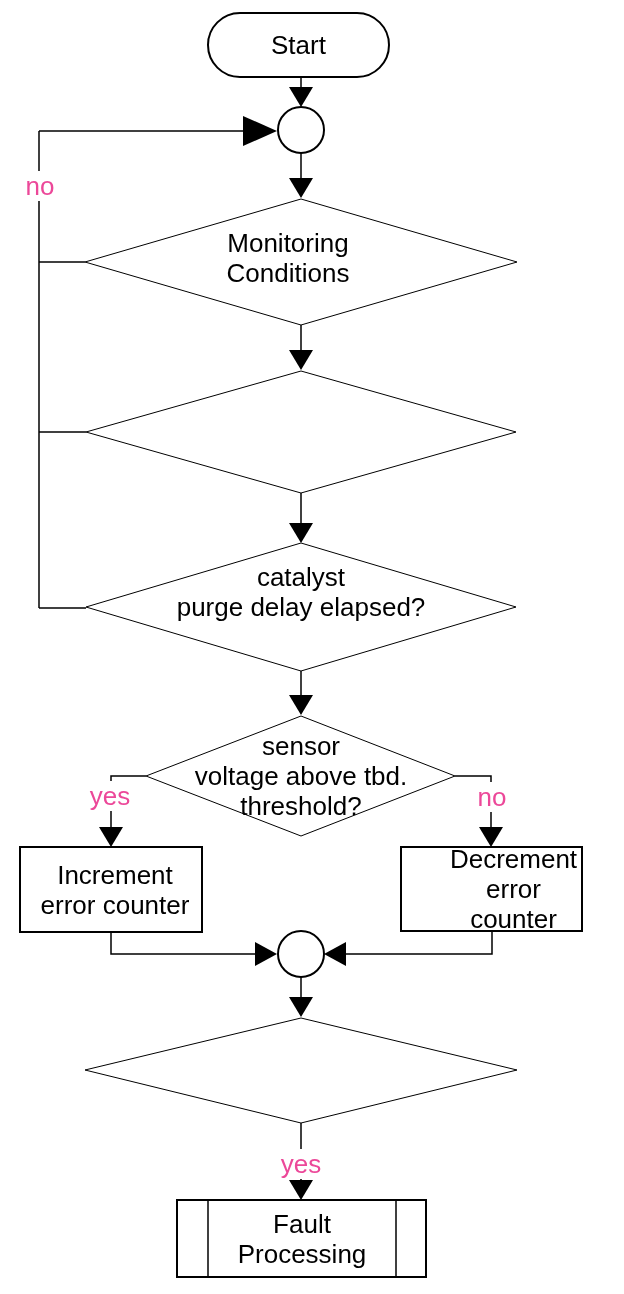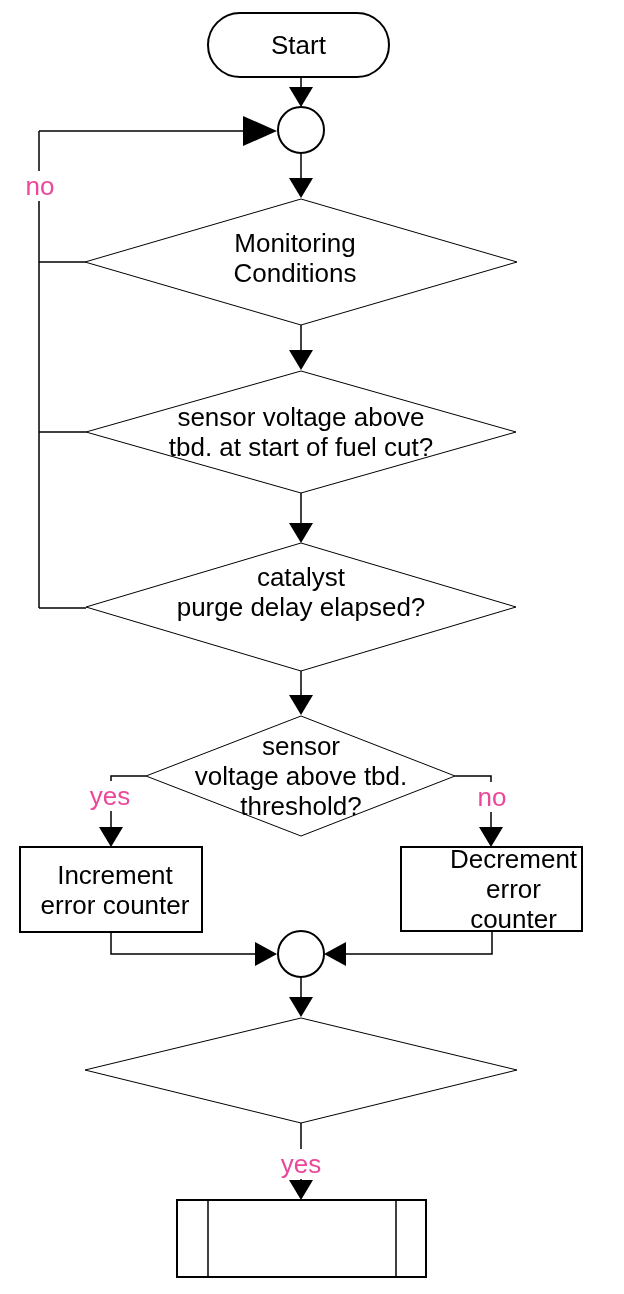--- a/index.html
+++ b/index.html
@@ -90,40 +90,40 @@
       <circle cx="301" cy="954" r="23" stroke-width="2"></circle>
       <polygon points="301,1018 517,1070 301,1123 85,1070" stroke-width="1"></polygon>
       <rect x="177" y="1200" width="249" height="77" stroke-width="2"></rect>
       <path d="M208,1200 V1277" stroke-width="1.5"></path>
       <path d="M396,1200 V1277" stroke-width="1.5"></path>
     </g>
   </svg>
 
   <div class="node-label" style="left:208px; top:13px; width:181px; height:64px;">Start</div>
 
-  <div class="node-label" style="left:79px; top:199px; width:432px; height:126px; padding-bottom:8px;">Monitoring
+  <div class="node-label" style="left:72px; top:199px; width:432px; height:126px; padding-bottom:8px;">Monitoring
 Conditions</div>
 
-  <div class="node-label" style="left:85px; top:371px; width:432px; height:122px;">sensor voltage above
-tbd. at start of fuel cut?</div>
 
   <div class="node-label" style="left:146px; top:716px; width:310px; height:120px;">sensor
 voltage above tbd.
 threshold?</div>
 
   <div class="node-label" style="left:85px; top:543px; width:432px; height:128px; padding-bottom:30px;">catalyst
 purge delay elapsed?</div>
 
   <div class="node-label" style="left:20px; top:847px; width:182px; height:85px;padding-left:8px;">Increment
 error counter</div>
 
   <div class="node-label" style="left:401px; top:847px; width:181px; height:84px;padding-left:44px;">Decrement
 error counter</div>
 
 
+  <div class="node-label" style="left:208px; top:1200px; width:188px; height:77px;">Fault
+Processing</div>
 
   <div class="edge-label" style="left:20px; top:171px; width:40px; height:30px;">no</div>
 
   <div class="edge-label" style="left:84px; top:781px; width:52px; height:30px;">yes</div>
 
   <div class="edge-label" style="left:474px; top:782px; width:36px; height:30px;">no</div>
 
   <div class="edge-label" style="left:275px; top:1149px; width:52px; height:30px;">yes</div>
 
 </div>

